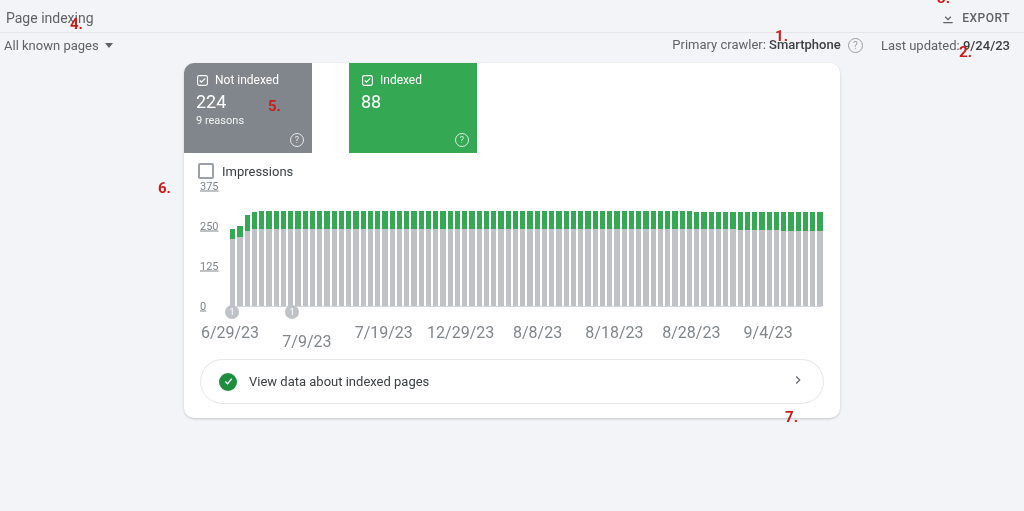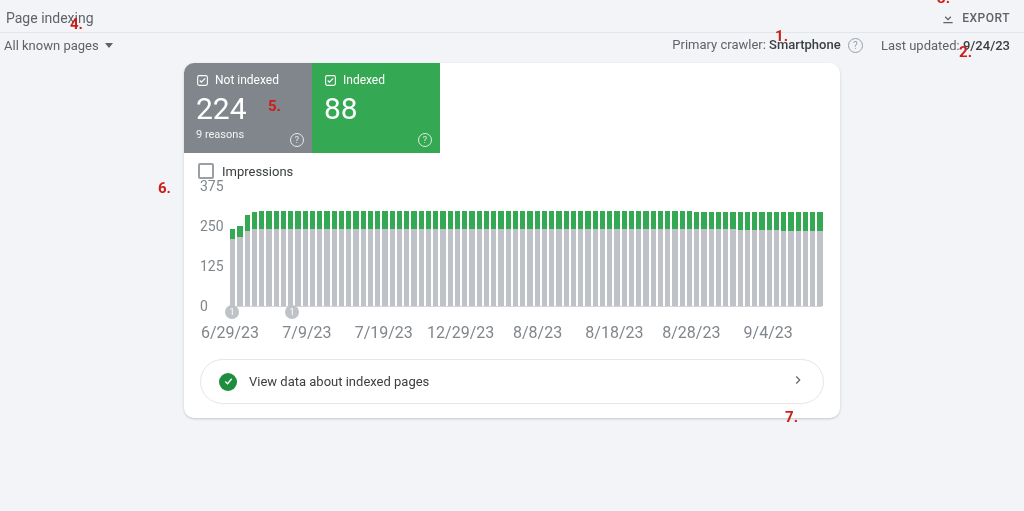--- a/index.html
+++ b/index.html
@@ -73,32 +73,33 @@
   .card {
     position: relative;
     background: #fff;
     border-radius: 10px;
     box-shadow: 0 1px 2px rgba(60,64,67,.15), 0 1px 3px rgba(60,64,67,.1);
     margin: 0 170px 0 170px;
     padding-bottom: 14px;
   }
   .status-tiles {
     display: flex;
+    gap: 37px;
   }
   .tile {
     width: 128px;
     height: 90px;
     padding: 10px 12px;
     color: #fff;
     position: relative;
   }
   .tile.notindexed { background: #80868b; border-top-left-radius: 10px; }
   .tile.indexed { background: #34a853; }
   .tile-top { display:flex; align-items:center; gap:6px; font-size:12px; }
-  .tile-num { font-size: 30px; font-weight: 400; margin-top: 4px; }
+  .tile-num { font-size: 18px; font-weight: 400; margin-top: 4px; }
   .tile-sub { font-size: 11px; opacity: .9; margin-top: 2px; }
   .tile .help-icon { border-color: rgba(255,255,255,.8); color: rgba(255,255,255,.8); position:absolute; bottom:6px; right:8px; width:14px;height:14px;font-size:9px;}
   .checksvg { width:13px; height:13px; }
   .impressions-row {
     display:flex; align-items:center; gap:8px;
     padding: 10px 14px 4px 14px;
     font-size: 13px; color:#3c4043;
   }
   .checkbox {
     width:16px;height:16px;border:2px solid #9aa0a6;border-radius:2px;display:inline-block;
@@ -107,21 +108,21 @@
   .ylabel { font-size:11px; color:#5f6368; }
   .chart {
     display:flex; align-items:flex-end;
     height:120px;
     border-bottom:1px solid #d0d3d8;
     gap:2px;
     position: relative;
     margin-left: 28px;
   }
   .ytick {
-    position:absolute; left:-30px; font-size:14px; color:#80868b; transform:translateY(50%);
+    position:absolute; left:-30px; font-size:11px; color:#80868b; transform:translateY(50%);text-decoration:underline;
   }
   .bar {
     flex:1 1 0;
     display:flex; flex-direction:column; justify-content:flex-end;
     min-width:0;
   }
   .seg-idx { background:#34a853; }
   .seg-not { background:#bfc3c8; }
   .xaxis {
     display:flex; margin-left:28px; margin-top:16px;
@@ -542,21 +543,21 @@
             <div class="seg-idx" style="height: 19.2px;"></div>
             <div class="seg-not" style="height: 75.2px;"></div>
           </div>
           <div class="bar">
             <div class="seg-idx" style="height: 19.2px;"></div>
             <div class="seg-not" style="height: 75.2px;"></div>
           </div>
         </div>
       <div class="xaxis" id="xaxis">
           <span style="left: 0%;">6/29/23</span>
-          <span style="left: 12.987%;">7/9/23</span>
+          <span style="left: 12.987%; margin-top: 9px;">7/9/23</span>
           <span style="left: 25.974%;">7/19/23</span>
           <span style="left: 38.961%;">12/29/23</span>
           <span style="left: 51.9481%;">8/8/23</span>
           <span style="left: 64.9351%;">8/18/23</span>
           <span style="left: 77.9221%;">8/28/23</span>
           <span style="left: 90.9091%;">9/4/23</span>
         </div>
     <div class="event-marker" style="left: 48px;">1</div>
         <div class="event-marker" style="left: 108px;">1</div>
       </div>

